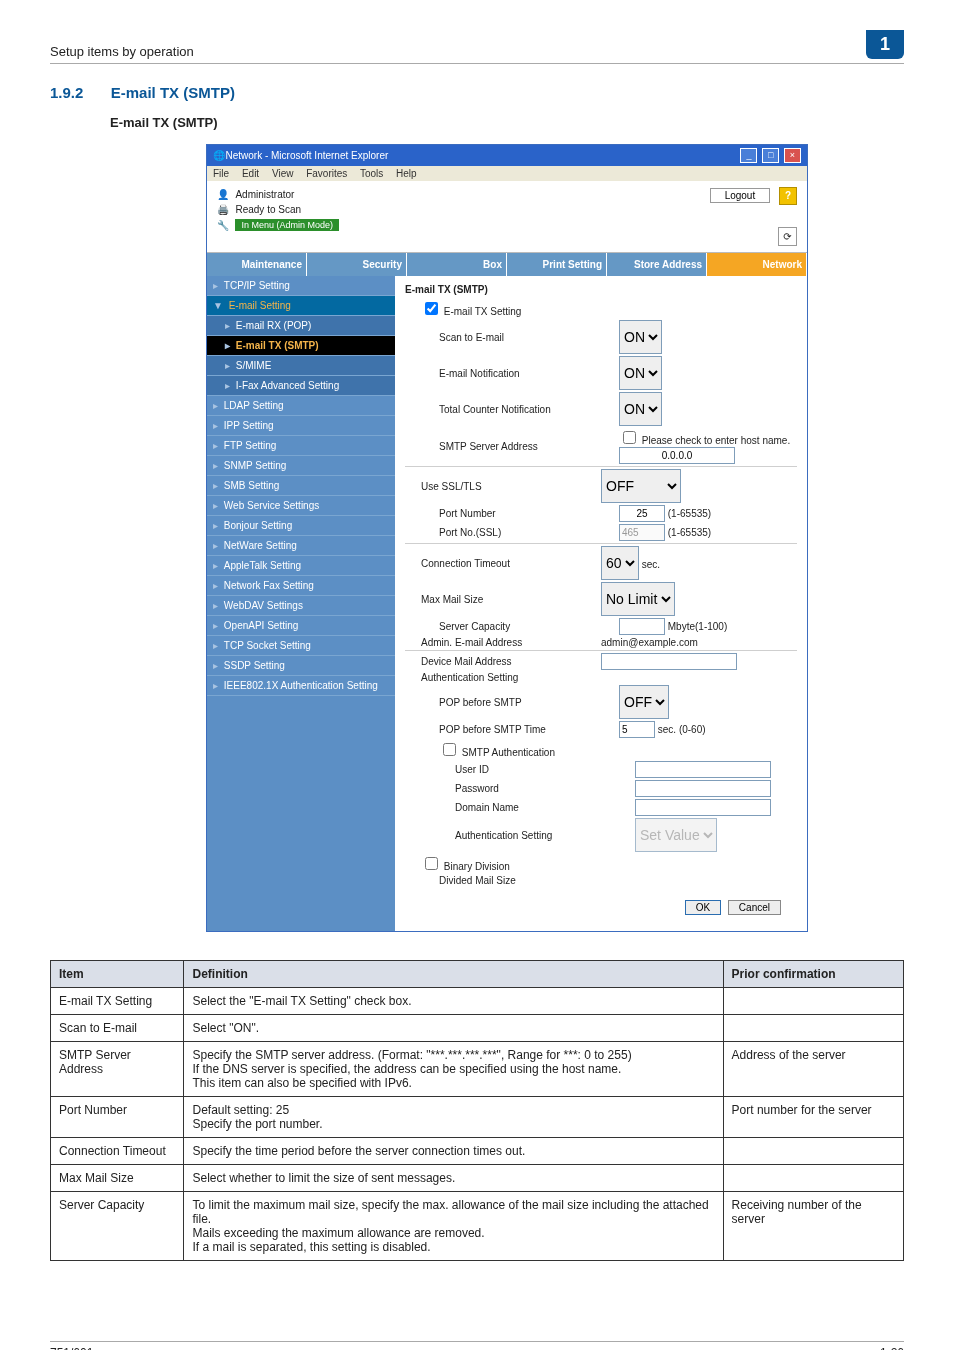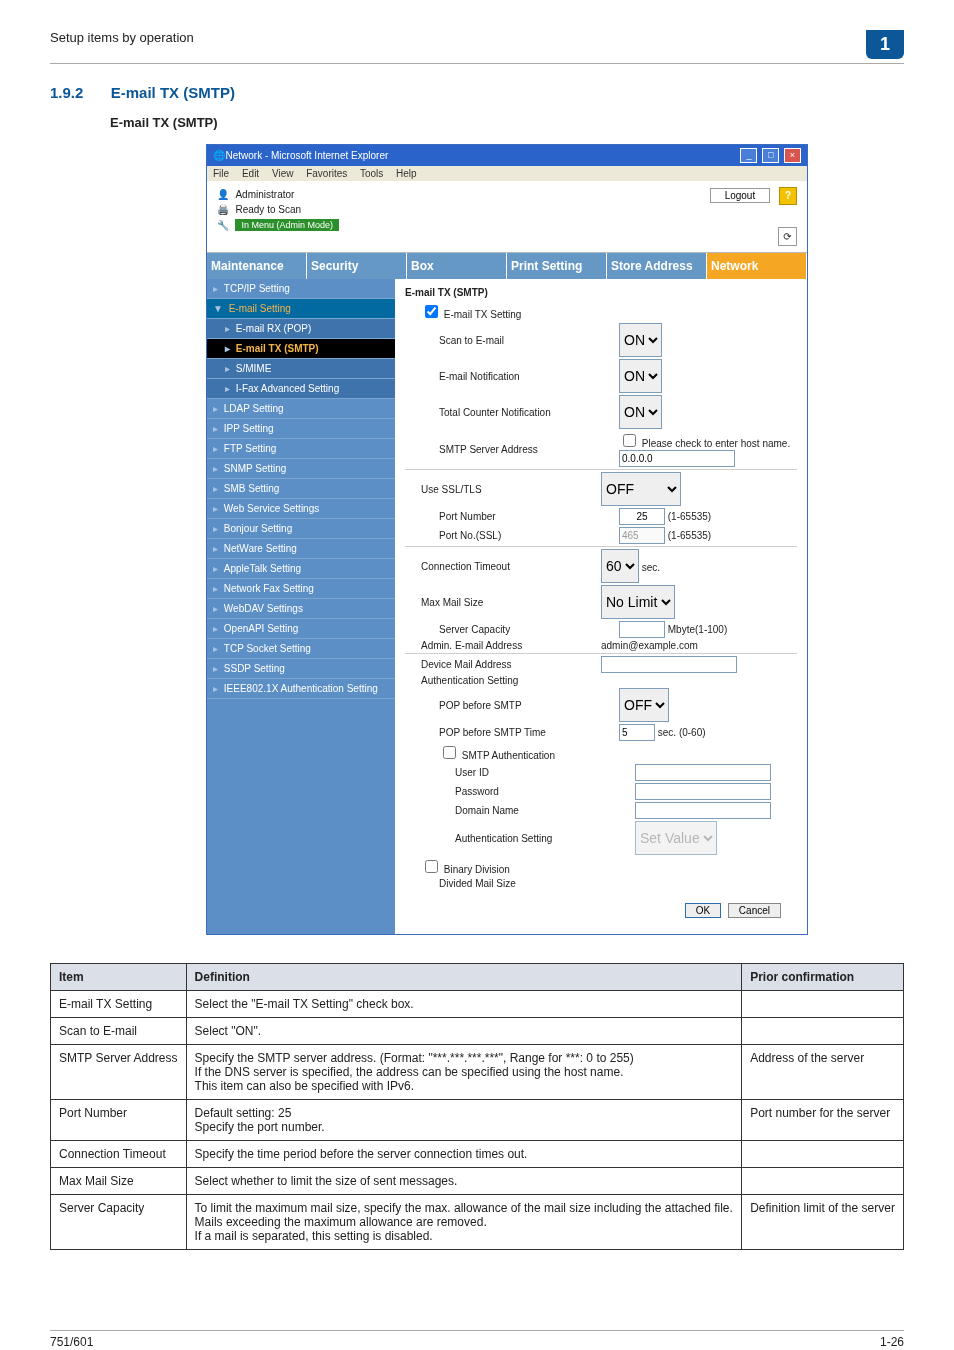--- a/index.html
+++ b/index.html
@@ -1,16 +1,16 @@
 <!DOCTYPE html>
 <html><head>
 <meta charset="utf-8">
 <style>
   body{font-family:Arial,Helvetica,sans-serif;font-size:12px;color:#222;margin:0;padding:30px 50px 50px;width:854px}
-  .header-line{display:flex;align-items:flex-start;border-bottom:1px solid #aaa;padding-bottom:4px;margin-bottom:20px}
+  .header-line{display:flex;align-items:flex-end;border-bottom:1px solid #aaa;padding-bottom:4px;margin-bottom:20px}
   .header-line .title{flex:1;font-size:13px}
   .chapter-badge{display:inline-block;background:#0b5797;color:#fff;font-weight:bold;font-size:18px;padding:4px 14px;border-radius:0 0 6px 6px}
   .sec-num{color:#0b5797;font-weight:bold;font-size:15px;margin-right:24px}
   .sec-title{color:#0b5797;font-weight:bold;font-size:15px}
   .subhead{font-weight:bold;font-size:13px;margin:14px 0 8px}
   .body-indent{margin-left:60px}
   .body-text{font-size:12.5px;margin:6px 0}
 
   
   .shot{width:600px;margin:14px auto 0;border:1px solid #3b6cbf;background:#fff;font-size:10px}
@@ -22,21 +22,21 @@
   .shot-menubar span{margin-right:10px}
   .head-area{padding:6px 10px;border-bottom:1px solid #bbb;display:flex;align-items:flex-start}
   .head-left{flex:1}
   .adm-row{display:flex;align-items:center;gap:6px;margin:2px 0}
   .logout{background:#fff;border:1px solid #999;padding:1px 14px;font-size:10px}
   .help-badge{display:inline-block;background:#f2c200;border:1px solid #b38f00;color:#fff;font-weight:bold;width:16px;height:16px;line-height:16px;text-align:center;margin-left:6px}
   .reload-badge{display:inline-block;width:17px;height:17px;border:1px solid #999;text-align:center;line-height:17px}
   .status-line{display:flex;align-items:center;gap:6px;margin-top:4px}
   .status-green{background:#2b8f2b;color:#fff;padding:1px 6px;font-size:9px}
   .tab-row{display:flex}
-  .tab{flex:1;text-align:left;padding:6px 4px;font-size:12px;font-weight:bold;color:#444;background:#d4dce8;border-right:1px solid #fff}
+  .tab{flex:1;text-align:right;padding:6px 4px;font-size:10px;font-weight:bold;color:#444;background:#d4dce8;border-right:1px solid #fff}
   .tab.sel{background:#f5a623;color:#fff}
   .tab.norm{background:#6598c5;color:#fff}
   .main-area{display:flex}
   .sidebar{width:188px;background:#5c8fc5}
   .sb-item{padding:4px 6px;color:#fff;border-bottom:1px solid #7aa6d1;font-size:10px}
   .sb-item.expanded{background:#0369a1;color:#f5b44a;font-weight:normal}
   .sb-item.sub{padding-left:18px;background:#3f73ab}
   .sb-item.active{background:#000000;color:#f5b44a;font-weight:bold}
   .sb-item .arrow{color:#a9c4e2;margin-right:3px}
   .content{flex:1;padding:6px 10px 12px;font-size:10px}
@@ -165,21 +165,21 @@
         <div class="form-row">
             <div class="lbl l2">E-mail Notification</div>
             <div class="val"><select><option>ON</option></select></div>
           </div>
         <div class="form-row">
             <div class="lbl l2">Total Counter Notification</div>
             <div class="val"><select><option>ON</option></select></div>
           </div>
         <div class="form-row">
             <div class="lbl l2">SMTP Server Address</div>
-            <div class="val"><input type="checkbox" style=""> <span>Please check to enter host name.</span><br><input type="text" style="width: 110px;" value="0.0.0.0"></div>
+            <div class="val"><input type="checkbox" style=""> <span>Please check to enter host name.</span><br><input type="text" style="width: 110px; text-align: center;" value="0.0.0.0"></div>
           </div>
         <hr class="thin">
         <div class="form-row">
             <div class="lbl">Use SSL/TLS</div>
             <div class="val"><select style="width:80px"><option>OFF</option></select></div>
           </div>
         <div class="form-row">
             <div class="lbl l2">Port Number</div>
             <div class="val"><input type="text" style="width: 40px; text-align: center;" value="25"> <span>(1-65535)</span></div>
           </div>
@@ -295,21 +295,21 @@
       <tr>
         <td>Max Mail Size</td>
         <td style="white-space: pre-line;">Select whether to limit the size of sent messages.</td>
         <td></td>
       </tr>
       <tr>
         <td>Server Capacity</td>
         <td style="white-space: pre-line;">To limit the maximum mail size, specify the max. allowance of the mail size including the attached file.
 Mails exceeding the maximum allowance are removed.
 If a mail is separated, this setting is disabled.</td>
-        <td>Definition limit of the server</td>
+        <td>Receiving number of the server</td>
       </tr>
     </tbody>
 </table>
 
 <div class="footer">
   <span class="l">751/601</span>
   <span>1-26</span>
 </div>
 
 </body></html>

